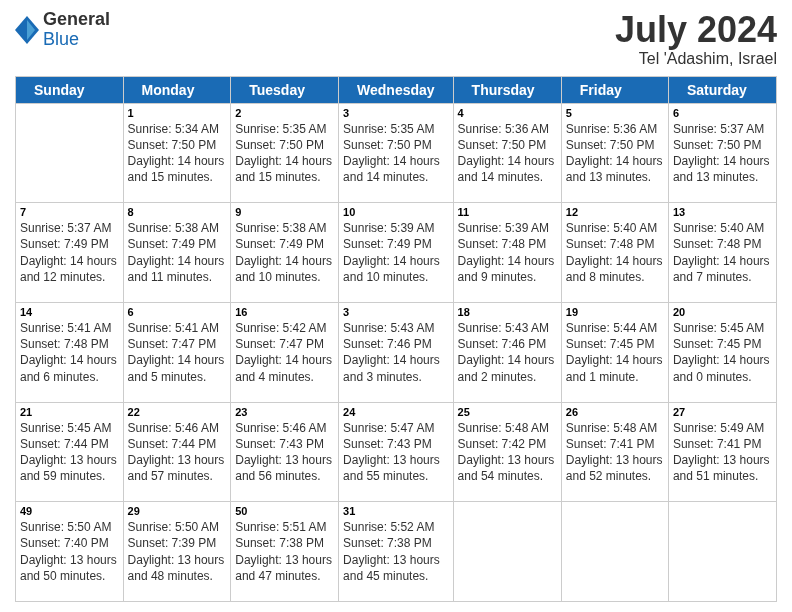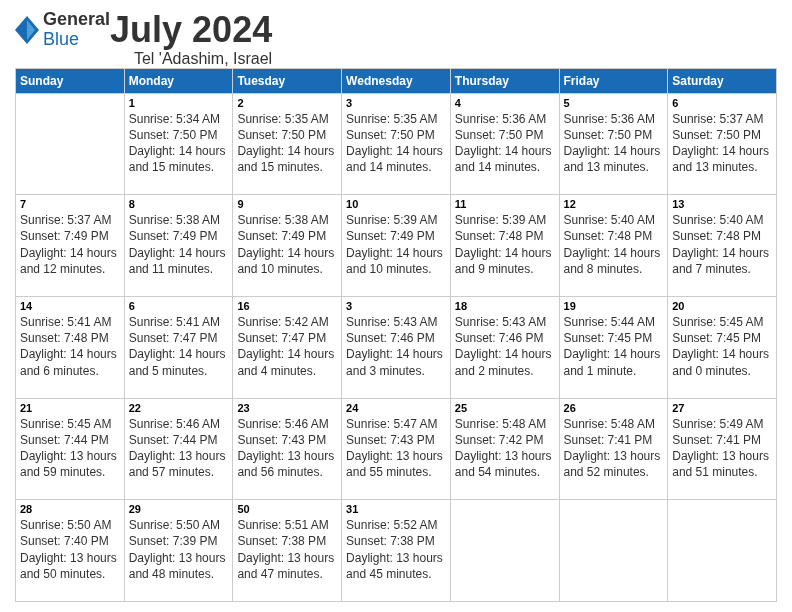--- a/index.html
+++ b/index.html
@@ -12,22 +12,23 @@
     }
     .page {
       width: 792px;
       height: 612px;
       padding: 10px 15px;
       display: flex;
       flex-direction: column;
     }
     .header {
       display: flex;
+      justify-content: space-between;
       align-items: flex-start;
-      margin-bottom: 0;
+      margin-bottom: 8px;
     }
     .logo {
       display: flex;
       align-items: center;
       gap: 4px;
     }
     .logo-text {
       display: flex;
       flex-direction: column;
       line-height: 1.1;
@@ -61,23 +62,23 @@
     }
     .calendar {
       width: 100%;
       border-collapse: collapse;
       flex: 1;
       font-size: 9.5px;
     }
     .calendar th {
       background: #1a6bb5;
       color: white;
-      padding: 5px 4px;
+      padding: 5px 18px;
       text-align: left;
-      font-size: 12px;
+      font-size: 14px;
       font-weight: bold;
       border: 1px solid #ccc;
     }
     .calendar td {
       border: 1px solid #ccc;
       vertical-align: top;
       padding: 3px 4px;
       width: calc(100% / 7);
       height: 88px;
     }
@@ -242,21 +243,21 @@
             <span class="day-num">26</span>
             <div class="day-info">Sunrise: 5:48 AM<br>Sunset: 7:41 PM<br>Daylight: 13 hours<br>and 52 minutes.</div>
           </td>
           <td>
             <span class="day-num">27</span>
             <div class="day-info">Sunrise: 5:49 AM<br>Sunset: 7:41 PM<br>Daylight: 13 hours<br>and 51 minutes.</div>
           </td>
         </tr>
         <tr>
           <td>
-            <span class="day-num">28</span>
+            <span class="day-num">49</span>
             <div class="day-info">Sunrise: 5:50 AM<br>Sunset: 7:40 PM<br>Daylight: 13 hours<br>and 50 minutes.</div>
           </td>
           <td>
             <span class="day-num">29</span>
             <div class="day-info">Sunrise: 5:50 AM<br>Sunset: 7:39 PM<br>Daylight: 13 hours<br>and 48 minutes.</div>
           </td>
           <td>
             <span class="day-num">50</span>
             <div class="day-info">Sunrise: 5:51 AM<br>Sunset: 7:38 PM<br>Daylight: 13 hours<br>and 47 minutes.</div>
           </td>

